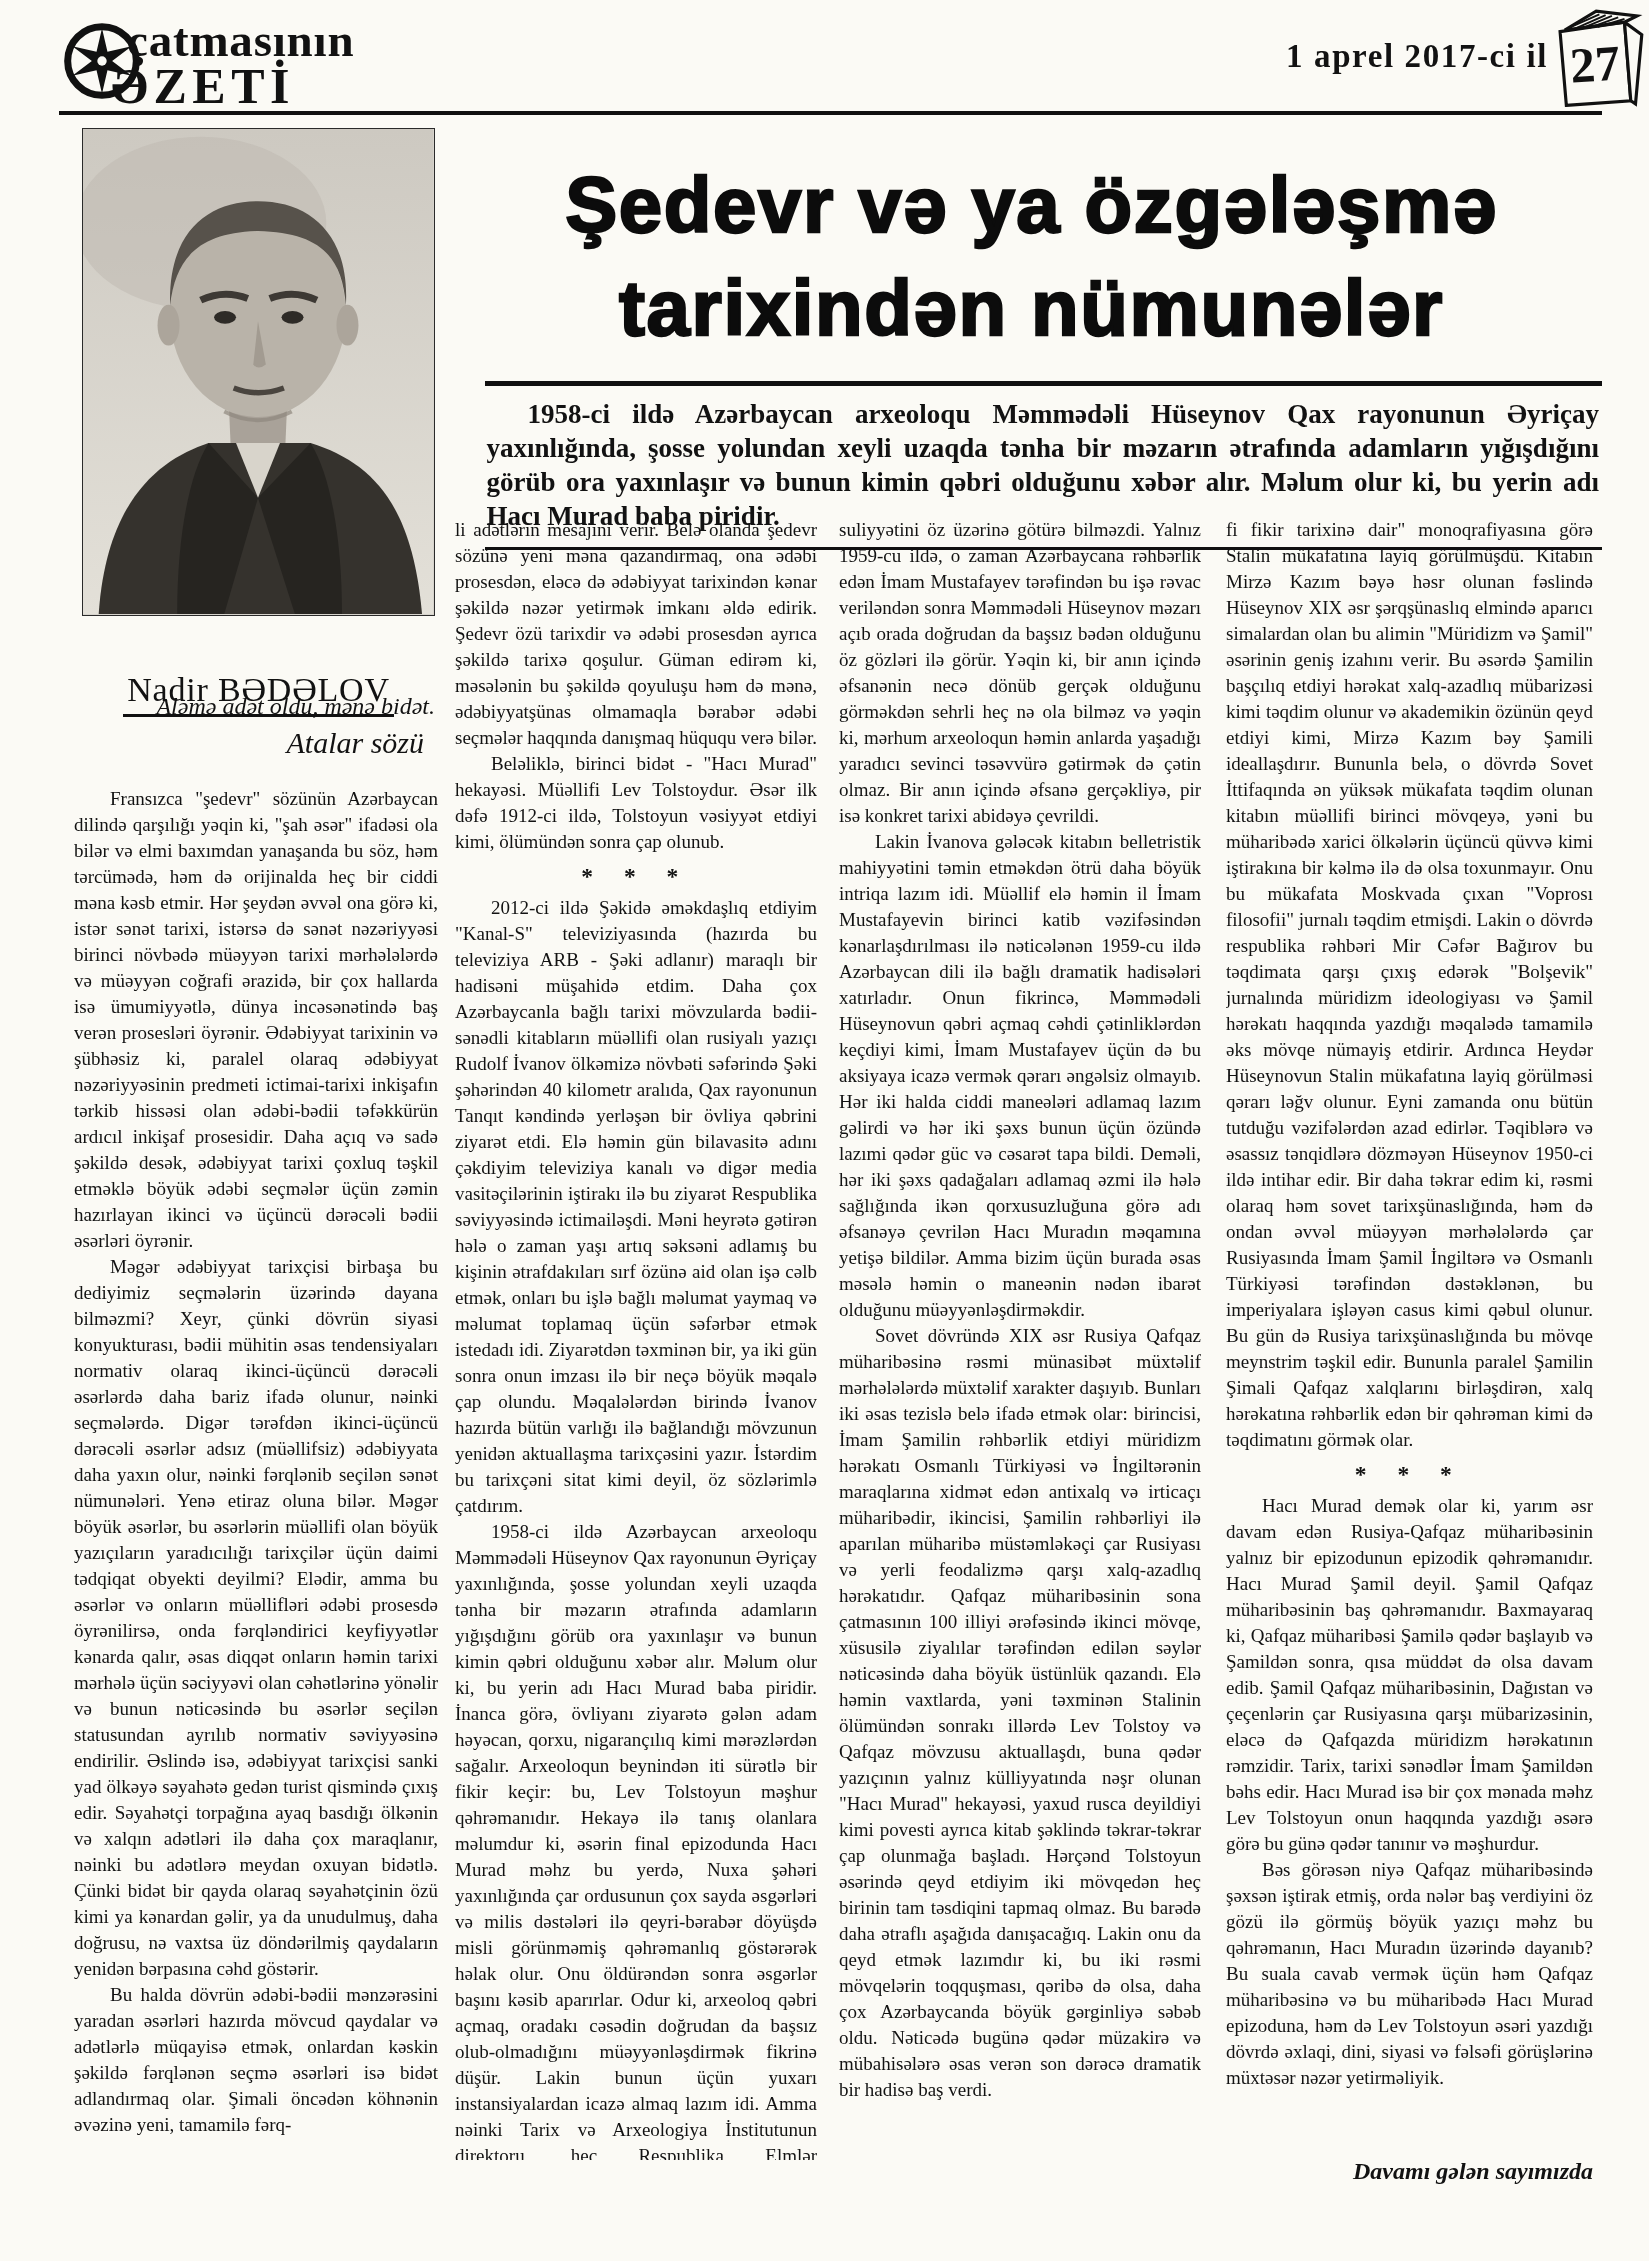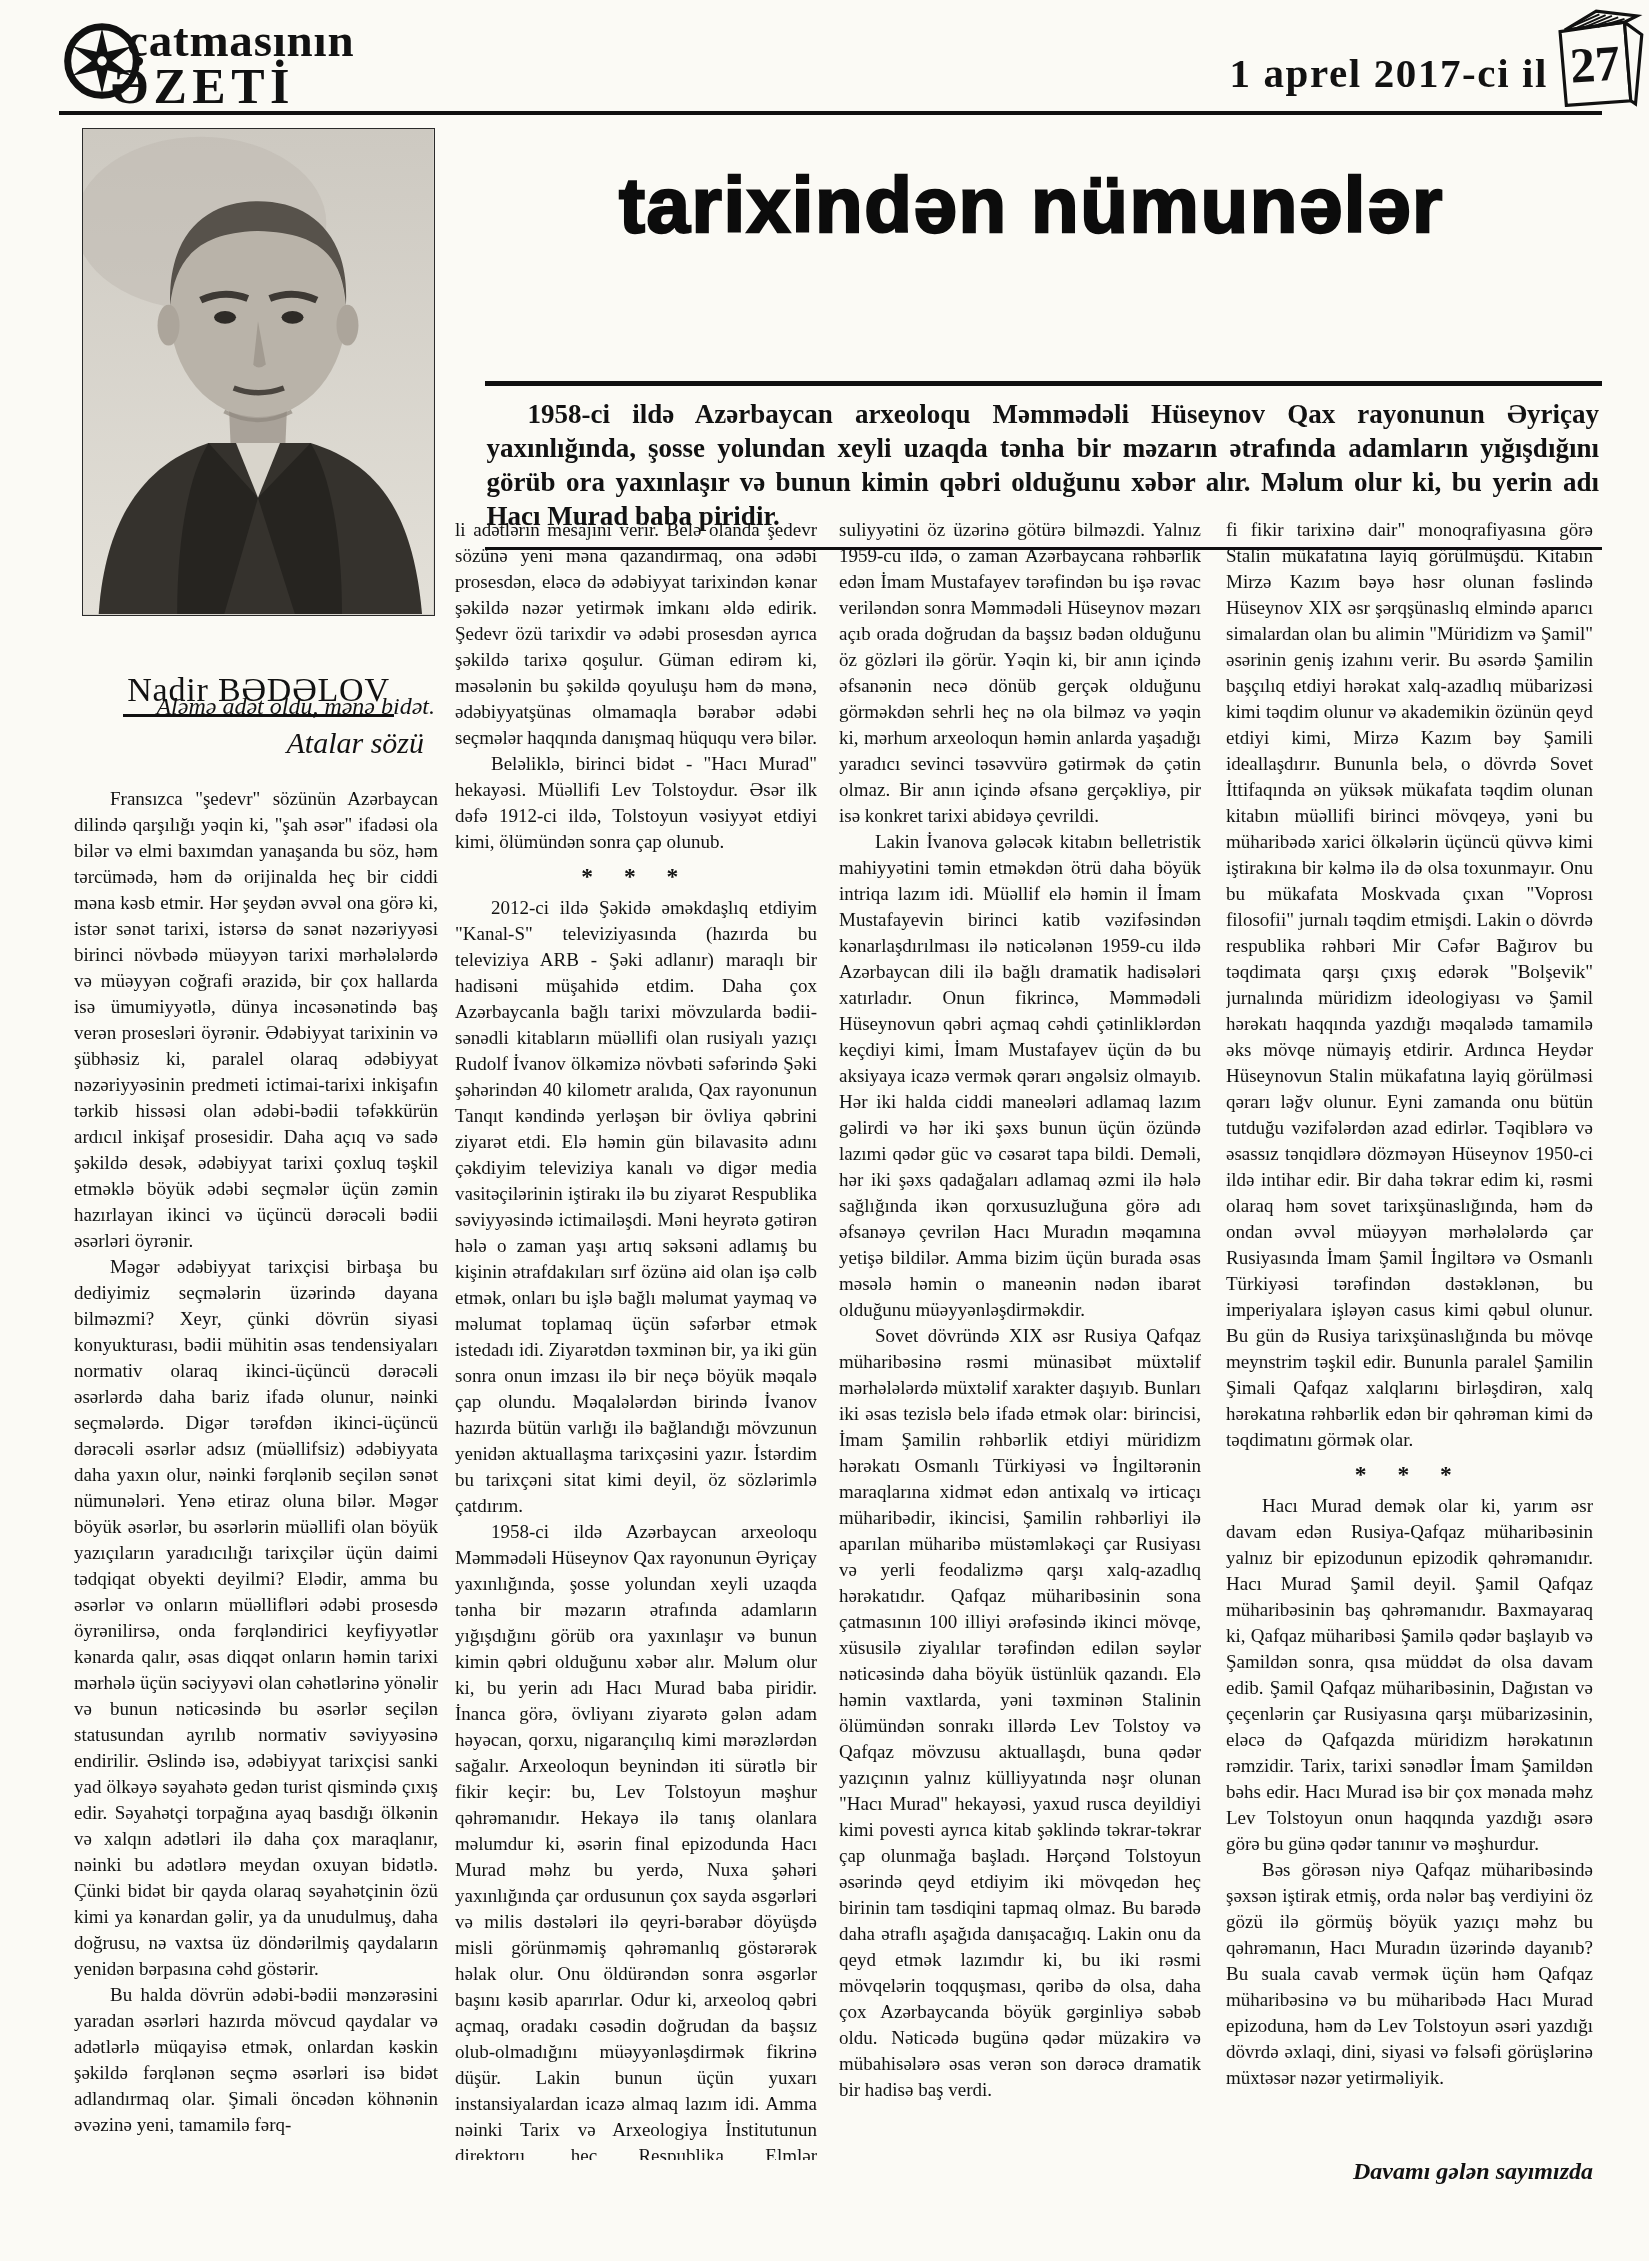--- a/index.html
+++ b/index.html
@@ -6,21 +6,21 @@
   .page {
     position:relative; width:1650px; height:2261px;
     background:#fbfaf5; color:#121212; overflow:hidden;
     font-family:"Liberation Serif", serif;
   }
   
   .masthead { position:absolute; left:61px; top:12.5px; width:329px; height:99px; }
   .star-logo { position:absolute; left:1.6px; top:9.4px; width:78px; height:78px; }
   .mast-line1 { position:absolute; left:66px; top:0px; font-weight:bold; font-size:47px; letter-spacing:0.8px; white-space:nowrap; }
   .mast-line2 { position:absolute; left:50px; top:44px; font-weight:bold; font-size:50px; letter-spacing:5.5px; white-space:nowrap; }
-  .issue-date { position:absolute; right:102px; top:49px; font-weight:bold; font-size:41px; letter-spacing:1.6px; white-space:nowrap; }
+  .issue-date { position:absolute; right:102px; top:38px; font-weight:bold; font-size:33px; letter-spacing:1.6px; white-space:nowrap; }
   .page-badge { position:absolute; left:1549px; top:7.8px; width:96px; height:99px; }
   .page-badge svg { position:absolute; left:0; top:0; }
   .page-num { position:absolute; left:12.5px; top:27px; width:66px; text-align:center;
               font-weight:bold; font-size:50px; font-family:"Liberation Serif", serif; transform:rotate(-4deg); }
   .header-rule { position:absolute; left:59px; top:111px; width:1543px; height:3.9px; background:#101010; }
   
   .portrait { position:absolute; left:82px; top:128px; width:353px; height:488px;
               border:1.6px solid #2a2a2a; box-sizing:border-box; background:#d6d3cc; }
   .author-block { position:absolute; left:82px; top:627px; width:353px; text-align:center; }
   .author-name { display:inline-block; font-weight:normal; font-size:34px; letter-spacing:0.8px;
@@ -126,20 +126,21 @@
   <div class="author-block">
     <span class="author-name">Nadir BƏDƏLOV</span>
   </div>
 
   <div class="epigraph">
     <div class="epigraph-quote">Aləmə adət oldu, mənə bidət.</div>
     <div class="epigraph-attrib">Atalar sözü</div>
   </div>
 
   <div class="headline">
+    <div>Şedevr və ya özgələşmə</div>
     <div>tarixindən nümunələr</div>
   </div>
 
   <div class="lede">
     <p>1958-ci ildə Azərbaycan arxeoloqu Məmmədəli Hüseynov Qax rayonunun Əyriçay yaxınlığında, şosse yolundan xeyli uzaqda tənha bir məzarın ətrafında adamların yığışdığını görüb ora yaxınlaşır və bunun kimin qəbri olduğunu xəbər alır. Məlum olur ki, bu yerin adı Hacı Murad baba piridir.</p>
   </div>
 
   <div class="col col-1">
       <p class="para">Fransızca "şedevr" sözünün Azərbaycan dilində qarşılığı yəqin ki, "şah əsər" ifadəsi ola bilər və elmi baxımdan yanaşanda bu söz, həm tərcümədə, həm də orijinalda heç bir ciddi məna kəsb etmir. Hər şeydən əvvəl ona görə ki, istər sənət tarixi, istərsə də sənət nəzəriyyəsi birinci növbədə müəyyən tarixi mərhələlərdə və müəyyən coğrafi ərazidə, bir çox hallarda isə ümumiyyətlə, dünya incəsənətində baş verən prosesləri öyrənir. Ədəbiyyat tarixinin və şübhəsiz ki, paralel olaraq ədəbiyyat nəzəriyyəsinin predmeti ictimai-tarixi inkişafın tərkib hissəsi olan ədəbi-bədii təfəkkürün ardıcıl inkişaf prosesidir. Daha açıq və sadə şəkildə desək, ədəbiyyat tarixi çoxluq təşkil etməklə böyük ədəbi seçmələr üçün zəmin hazırlayan ikinci və üçüncü dərəcəli bədii əsərləri öyrənir.</p>
       <p class="para">Məgər ədəbiyyat tarixçisi birbaşa bu dediyimiz seçmələrin üzərində dayana bilməzmi? Xeyr, çünki dövrün siyasi konyukturası, bədii mühitin əsas tendensiyaları normativ olaraq ikinci-üçüncü dərəcəli əsərlərdə daha bariz ifadə olunur, nəinki seçmələrdə. Digər tərəfdən ikinci-üçüncü dərəcəli əsərlər adsız (müəllifsiz) ədəbiyyata daha yaxın olur, nəinki fərqlənib seçilən sənət nümunələri. Yenə etiraz oluna bilər. Məgər böyük əsərlər, bu əsərlərin müəllifi olan böyük yazıçıların yaradıcılığı tarixçilər üçün daimi tədqiqat obyekti deyilmi? Elədir, amma bu əsərlər və onların müəllifləri ədəbi prosesdə öyrənilirsə, onda fərqləndirici keyfiyyətlər kənarda qalır, əsas diqqət onların həmin tarixi mərhələ üçün səciyyəvi olan cəhətlərinə yönəlir və bunun nəticəsində bu əsərlər seçilən statusundan ayrılıb normativ səviyyəsinə endirilir. Əslində isə, ədəbiyyat tarixçisi sanki yad ölkəyə səyahətə gedən turist qismində çıxış edir. Səyahətçi torpağına ayaq basdığı ölkənin və xalqın adətləri ilə daha çox maraqlanır, nəinki bu adətlərə meydan oxuyan bidətlə. Çünki bidət bir qayda olaraq səyahətçinin özü kimi ya kənardan gəlir, ya da unudulmuş, daha doğrusu, nə vaxtsa üz döndərilmiş qaydaların yenidən bərpasına cəhd göstərir.</p>

